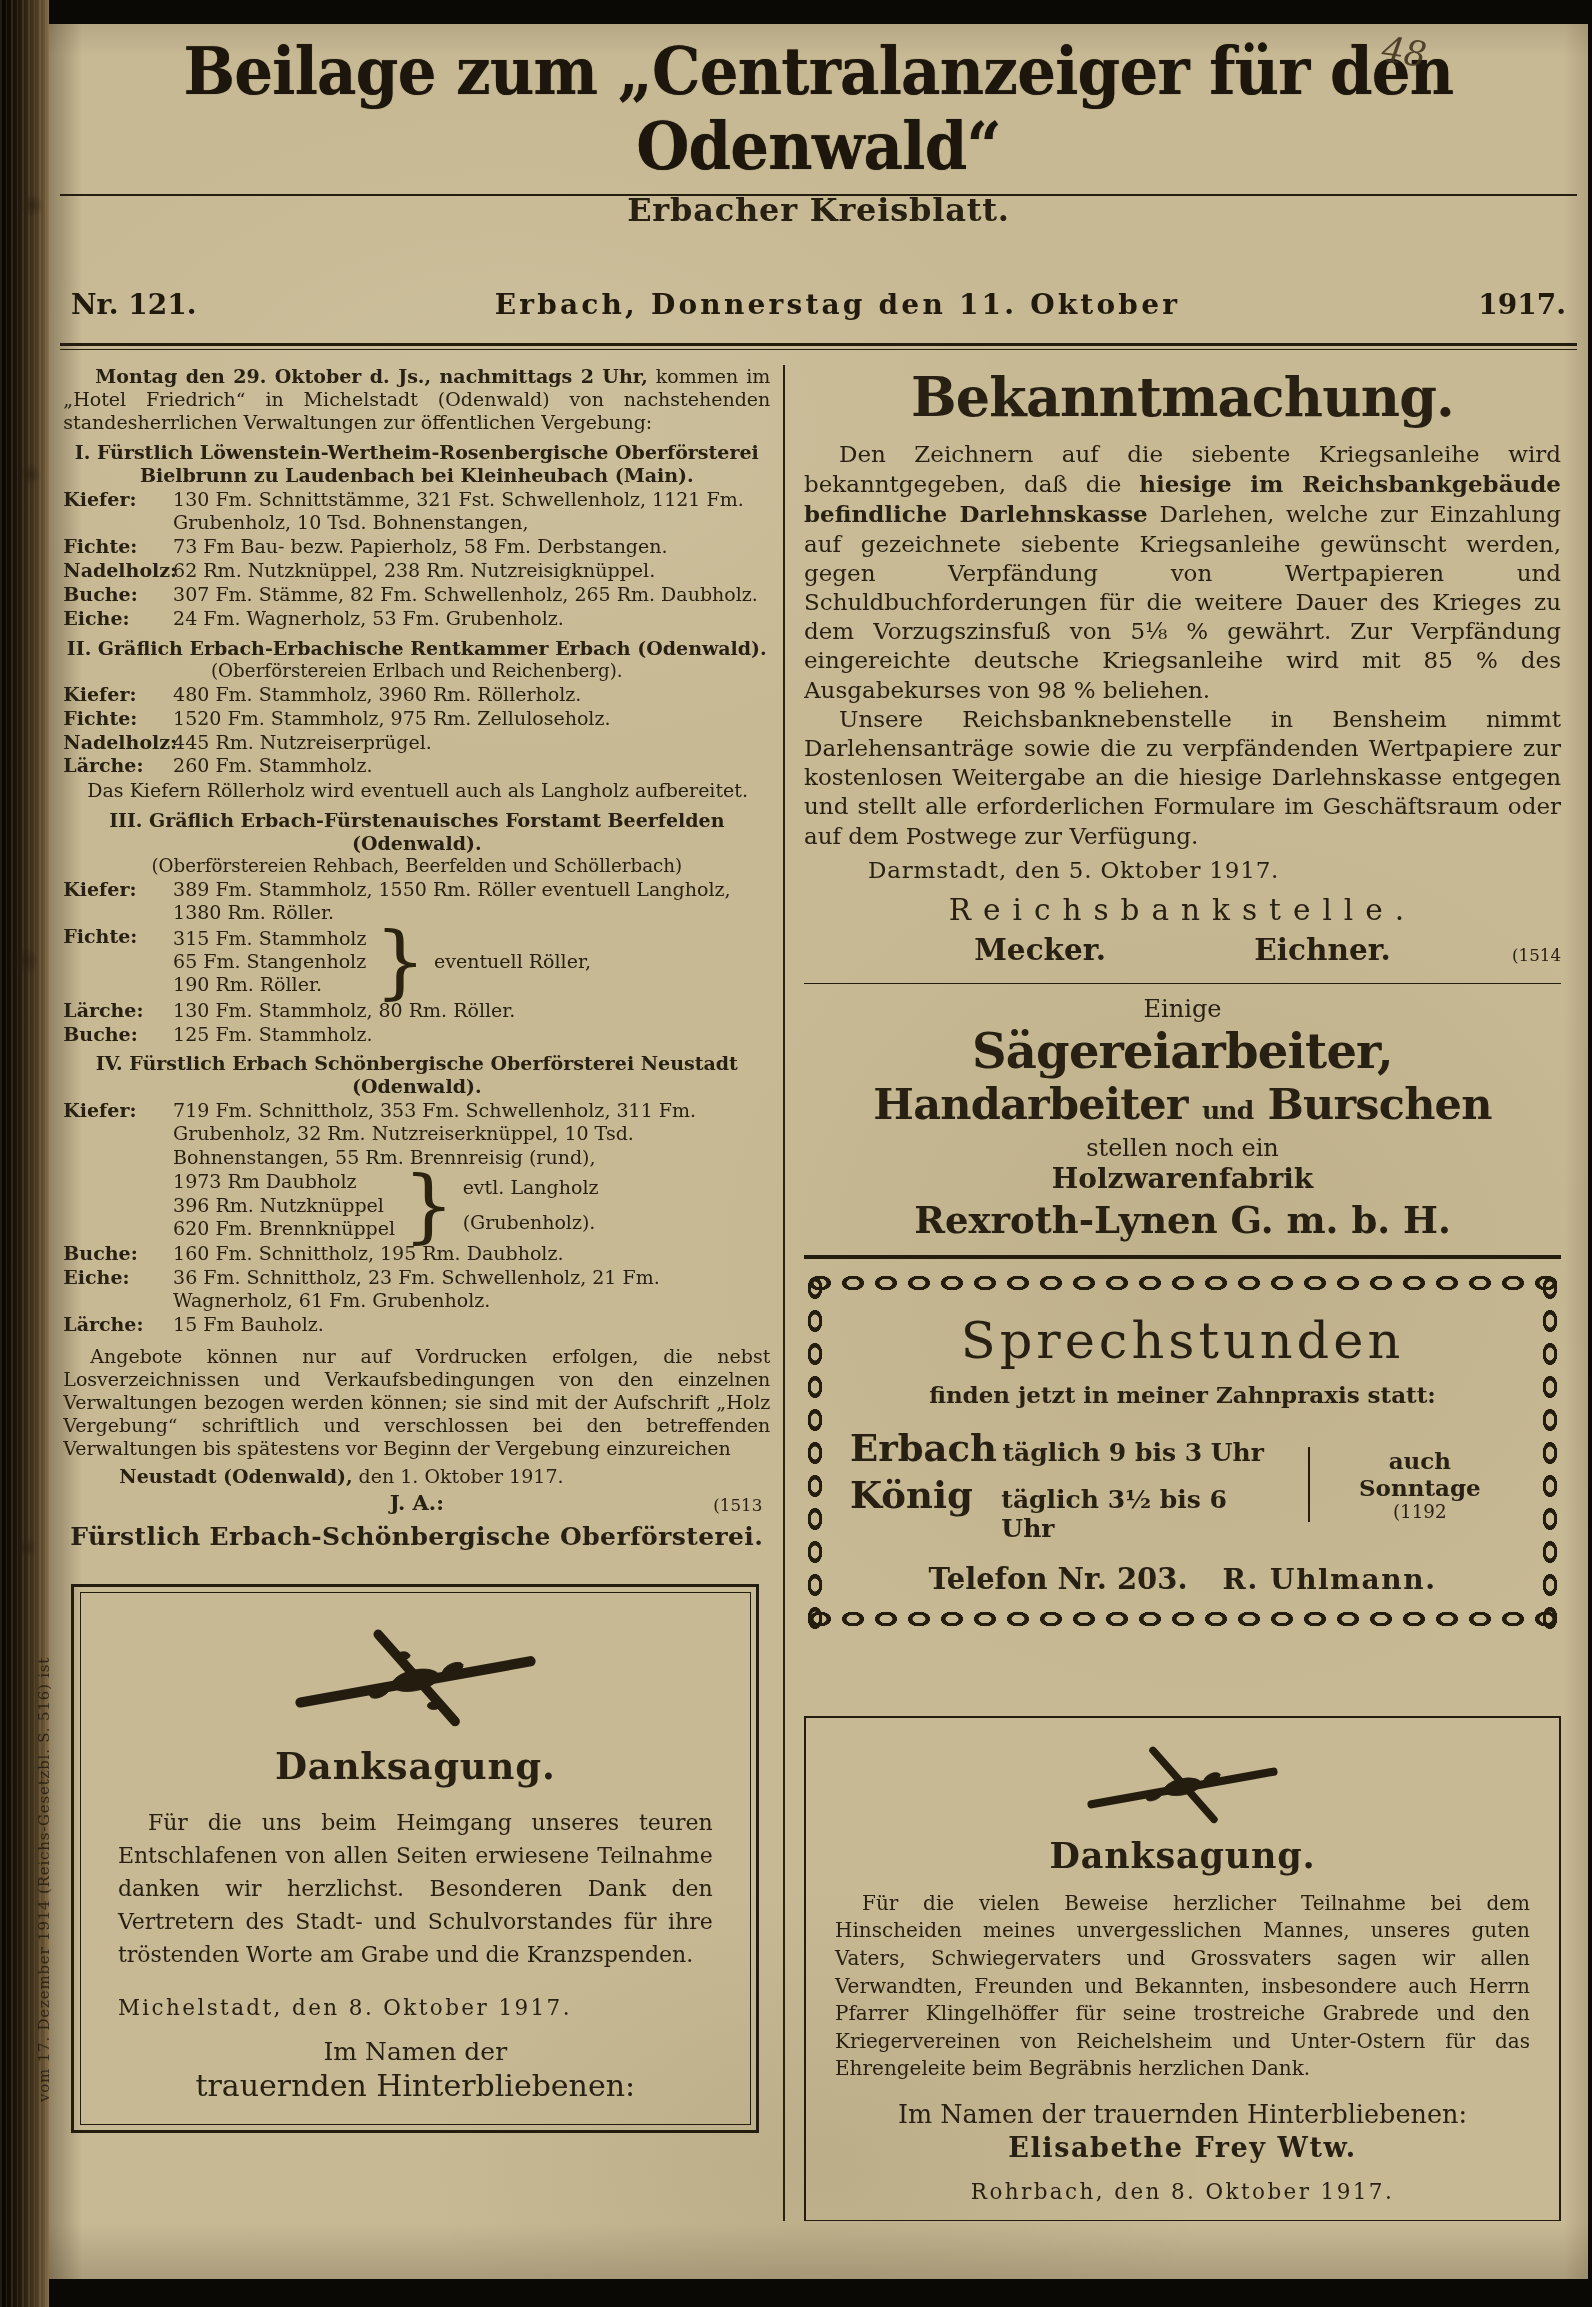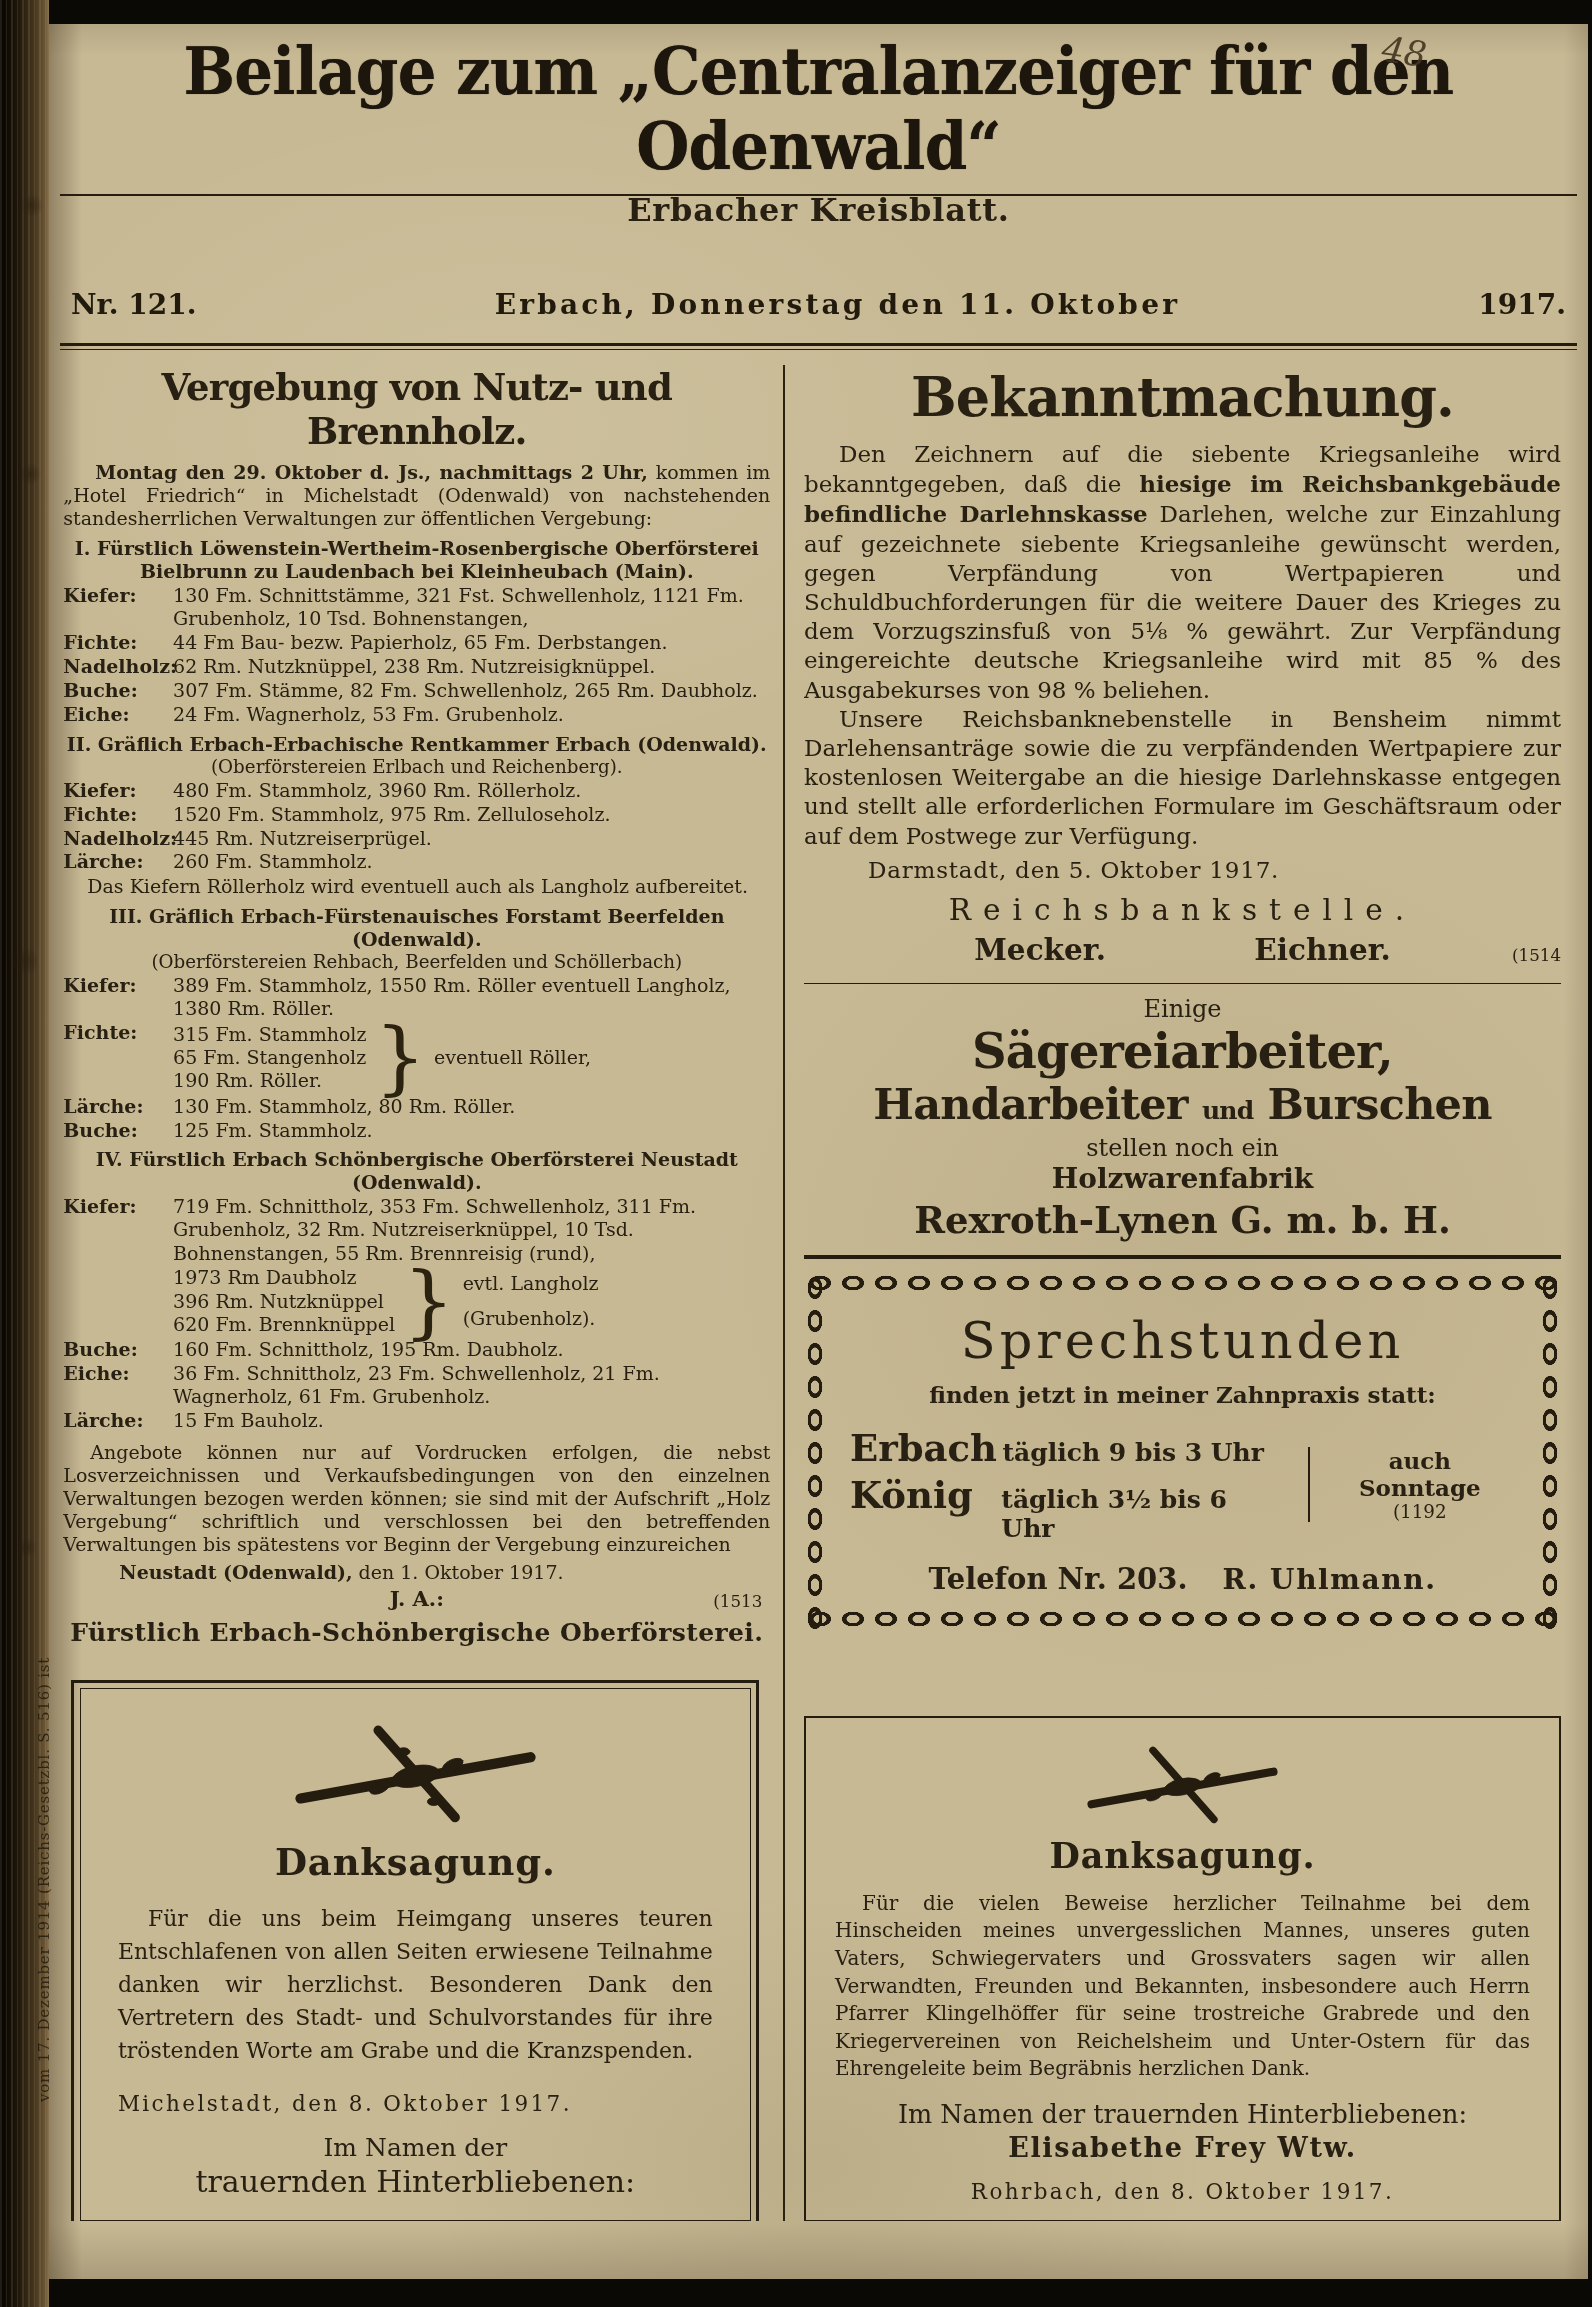--- a/index.html
+++ b/index.html
@@ -173,37 +173,36 @@
   <div class="issue-row">
     <span>Nr. 121.</span>
     <span class="issue-center">Erbach, Donnerstag den 11. Oktober</span>
     <span>1917.</span>
   </div>
   <div class="rule-double"></div>
 
   <div class="col-divider"></div>
 
   <div class="col-left">
-    <div class="art-title">Vergebung von Nutz- und Brennholz.</div>
 
     <p class="body-text intro"><span class="lead-bold">Montag den 29. Oktober d. Js., nachmittags 2 Uhr,</span> <span>kommen im „Hotel Friedrich“ in Michelstadt (Odenwald) von nachstehenden standesherrlichen Verwaltungen zur öffentlichen Vergebung:</span></p>
 
     <div>
         <div class="wood-section">
           <p class="sec-heading">I. Fürstlich Löwenstein-Wertheim-Rosenbergische Oberförsterei Bielbrunn zu Laudenbach bei Kleinheubach (Main).</p>
           <div class="wood-item">
             <span class="wood-label">Kiefer:</span>
             <div class="wood-val">
               <div class="wood-text">130 Fm. Schnittstämme, 321 Fst. Schwellenholz, 1121 Fm. Grubenholz, 10 Tsd. Bohnenstangen,</div>
             </div>
           </div>
           <div class="wood-item">
             <span class="wood-label">Fichte:</span>
             <div class="wood-val">
-              <div class="wood-text">44 Fm Bau- bezw. Papierholz, 65 Fm. Derbstangen.</div>
+              <div class="wood-text">73 Fm Bau- bezw. Papierholz, 58 Fm. Derbstangen.</div>
             </div>
           </div>
           <div class="wood-item">
             <span class="wood-label">Nadelholz:</span>
             <div class="wood-val">
               <div class="wood-text">62 Rm. Nutzknüppel, 238 Rm. Nutzreisigknüppel.</div>
             </div>
           </div>
           <div class="wood-item">
             <span class="wood-label">Buche:</span>

